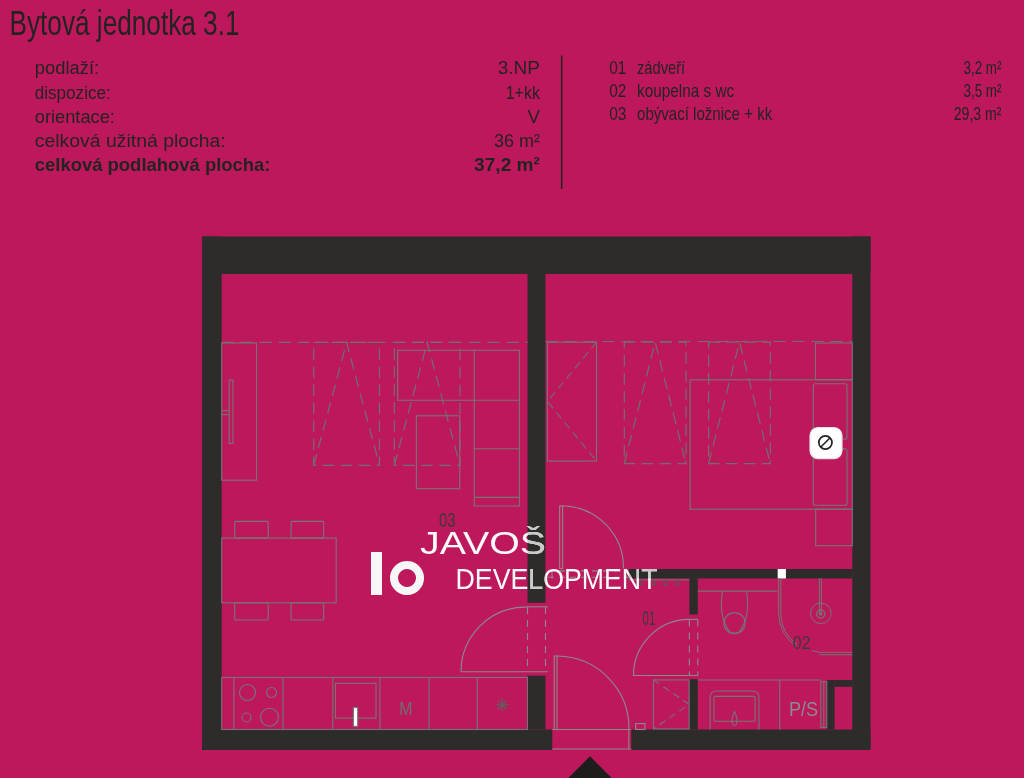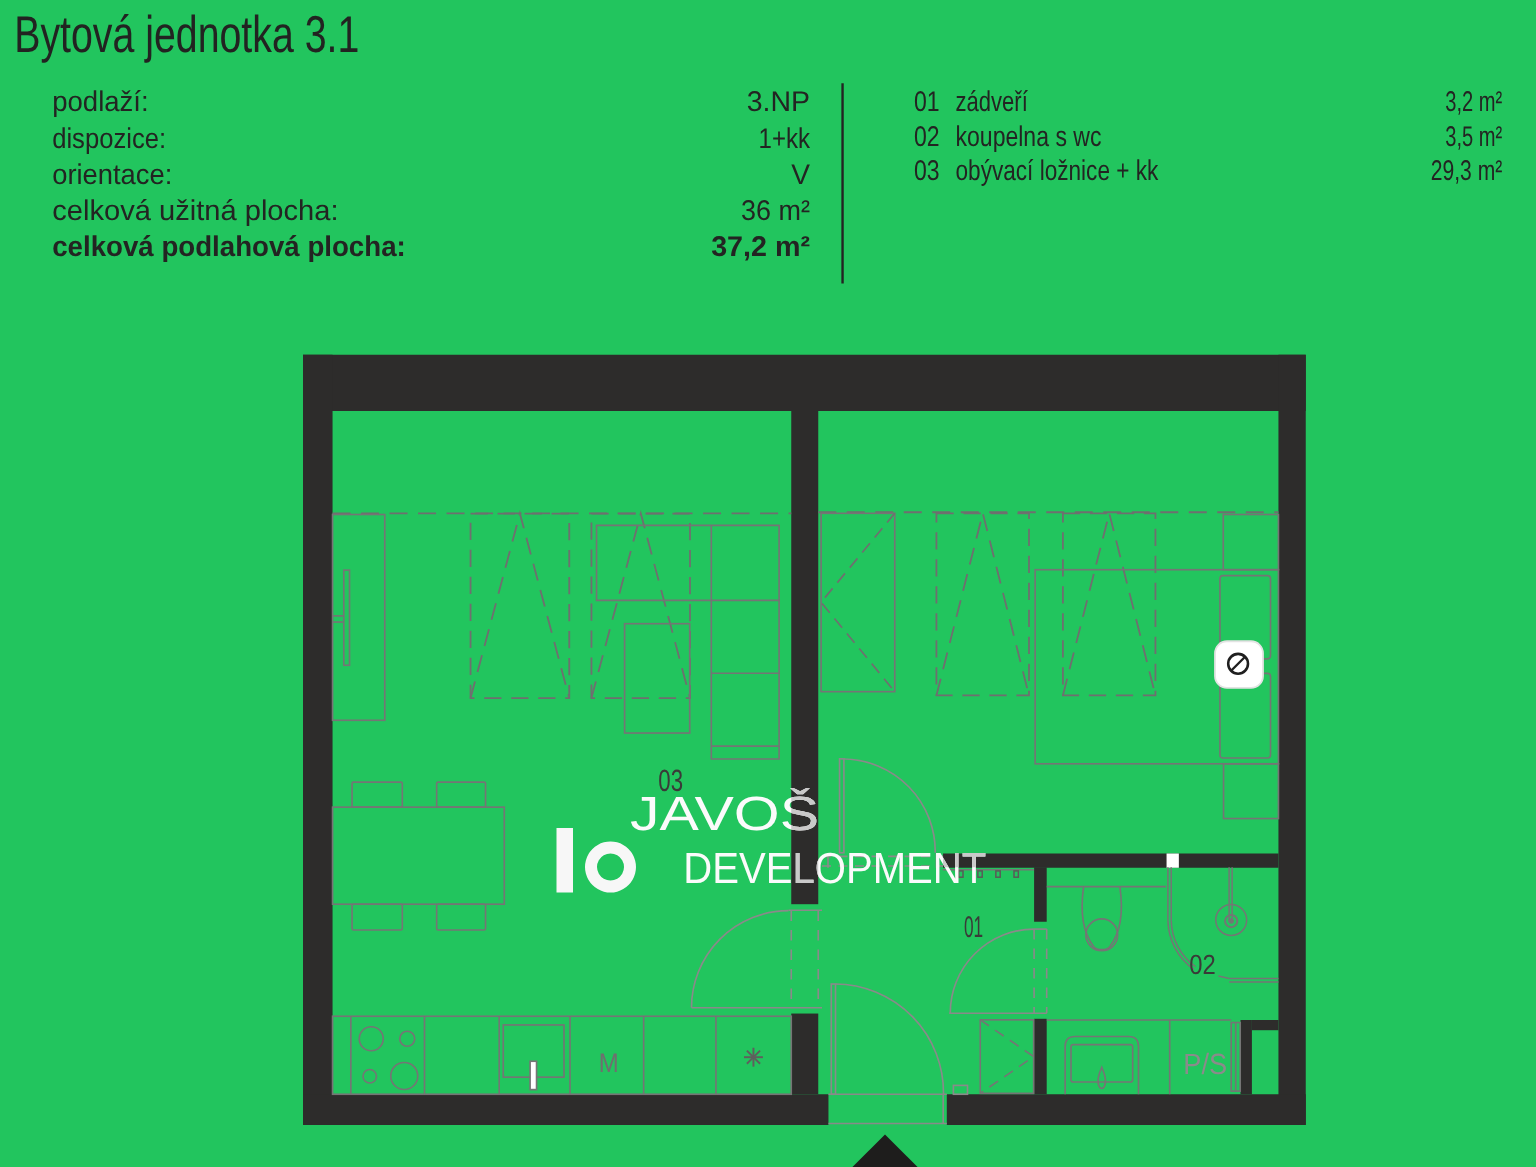--- a/index.html
+++ b/index.html
@@ -1,16 +1,16 @@
 <!DOCTYPE html>
 <html><head>
 <meta charset="utf-8">
 <style>
   html,body{margin:0;padding:0;background:#fff;}
-  #page{position:relative;width:1024px;height:778px;background:#22c55e;overflow:hidden;
+  #page{position:relative;width:1024px;height:778px;background:#be185d;overflow:hidden;
         font-family:"Liberation Sans", sans-serif;}
   svg text{font-family:"Liberation Sans", sans-serif;}
 </style>
 </head>
 <body>
 <div id="page">
 <svg width="1024" height="778" viewBox="0 0 1024 778">
 <defs>
 <clipPath id="wmclip">
   <rect x="527.5" y="274" width="18" height="328.8"></rect>

